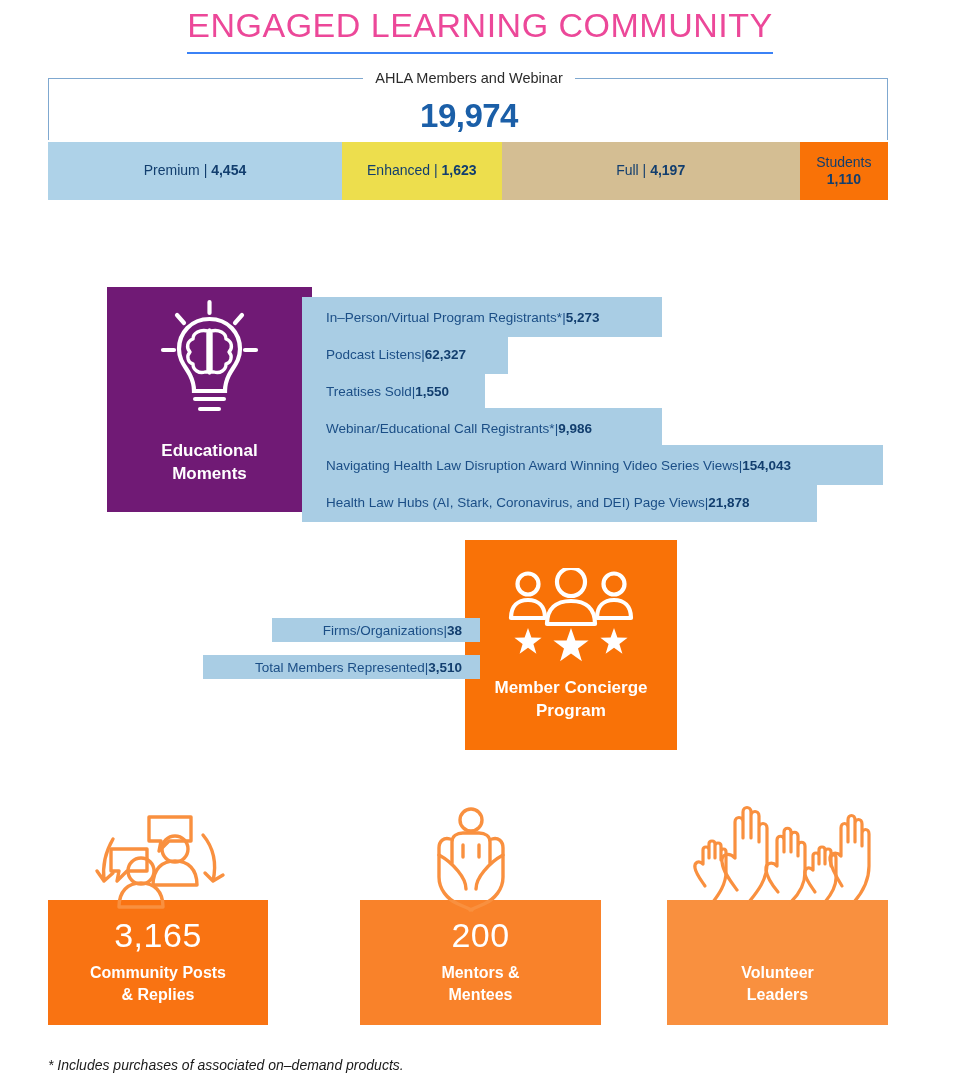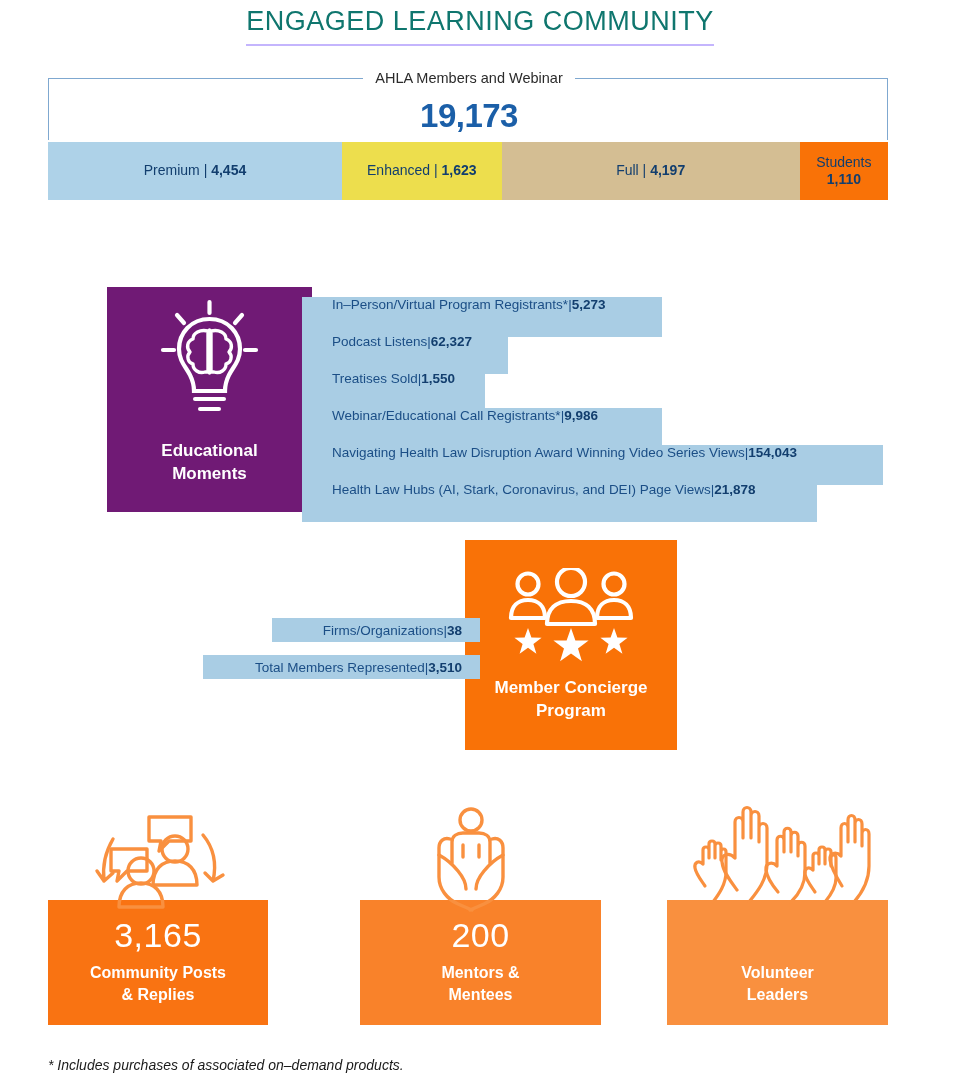--- a/index.html
+++ b/index.html
@@ -11,24 +11,24 @@
   }
   .page { position: relative; width: 960px; height: 1084px; }
 
   
   #title-block {
     position: absolute; left: 0; top: 6px; width: 960px;
     text-align: center;
   }
   #page-title {
     display: inline-block;
-    font-size: 27px; letter-spacing: 0.5px;
-    color: #0f766e; font-weight: 400;
+    font-size: 34px; letter-spacing: 0.5px;
+    color: #ec4899; font-weight: 400;
     padding-bottom: 7px;
-    border-bottom: 2px solid #c4b5fd;
+    border-bottom: 2px solid #3b82f6;
   }
 
   
   #members-box {
     position: absolute; left: 48px; top: 78px;
     width: 840px; height: 62px;
     border: 1.5px solid #7FA8D0;
     border-bottom: none;
   }
   #members-legend {
@@ -70,22 +70,22 @@
   #edu-icon { position: absolute; left: 50px; top: 12px; width: 105px; height: 120px; }
   #edu-label {
     position: absolute; left: 0; bottom: 26px; width: 205px;
     text-align: center; color: #fff; font-weight: bold; font-size: 17px;
     line-height: 1.35;
   }
   .edu-bar {
     position: absolute; left: 302px;
     height: 40px;
     background: #A9CDE4;
-    display: flex; 
-    padding-left: 30px;
+    display: flex; align-items: center;
+    padding-left: 24px;
     font-size: 13.5px; color: #1B4E86; white-space: nowrap;
   }
   .edu-bar b { font-weight: bold; color: #123E6E; }
 
   
   #mcp-section { position: absolute; left: 0; top: 540px; width: 960px; height: 210px; }
   #mcp-box {
     position: absolute; left: 465px; top: 0;
     width: 212px; height: 210px;
     background: #F97207;
@@ -132,21 +132,21 @@
 <div class="page">
 
   <div id="title-block">
     <div id="page-title">ENGAGED LEARNING COMMUNITY</div>
   </div>
 
   <div id="members-box">
     <div id="members-legend">
       <span>AHLA Members and Webinar</span>
     </div>
-    <div id="members-total">19,173</div>
+    <div id="members-total">19,974</div>
   </div>
 
   <div id="segments-bar">
       <div class="segment" style="background: rgb(174, 210, 232); width: 35%;">
         <div><span>Premium</span> | <b>4,454</b></div>
       </div>
       <div class="segment" style="background: rgb(237, 222, 77); width: 19%;">
         <div><span>Enhanced</span> | <b>1,623</b></div>
       </div>
       <div class="segment" style="background: rgb(212, 190, 147); width: 35.5%;">

